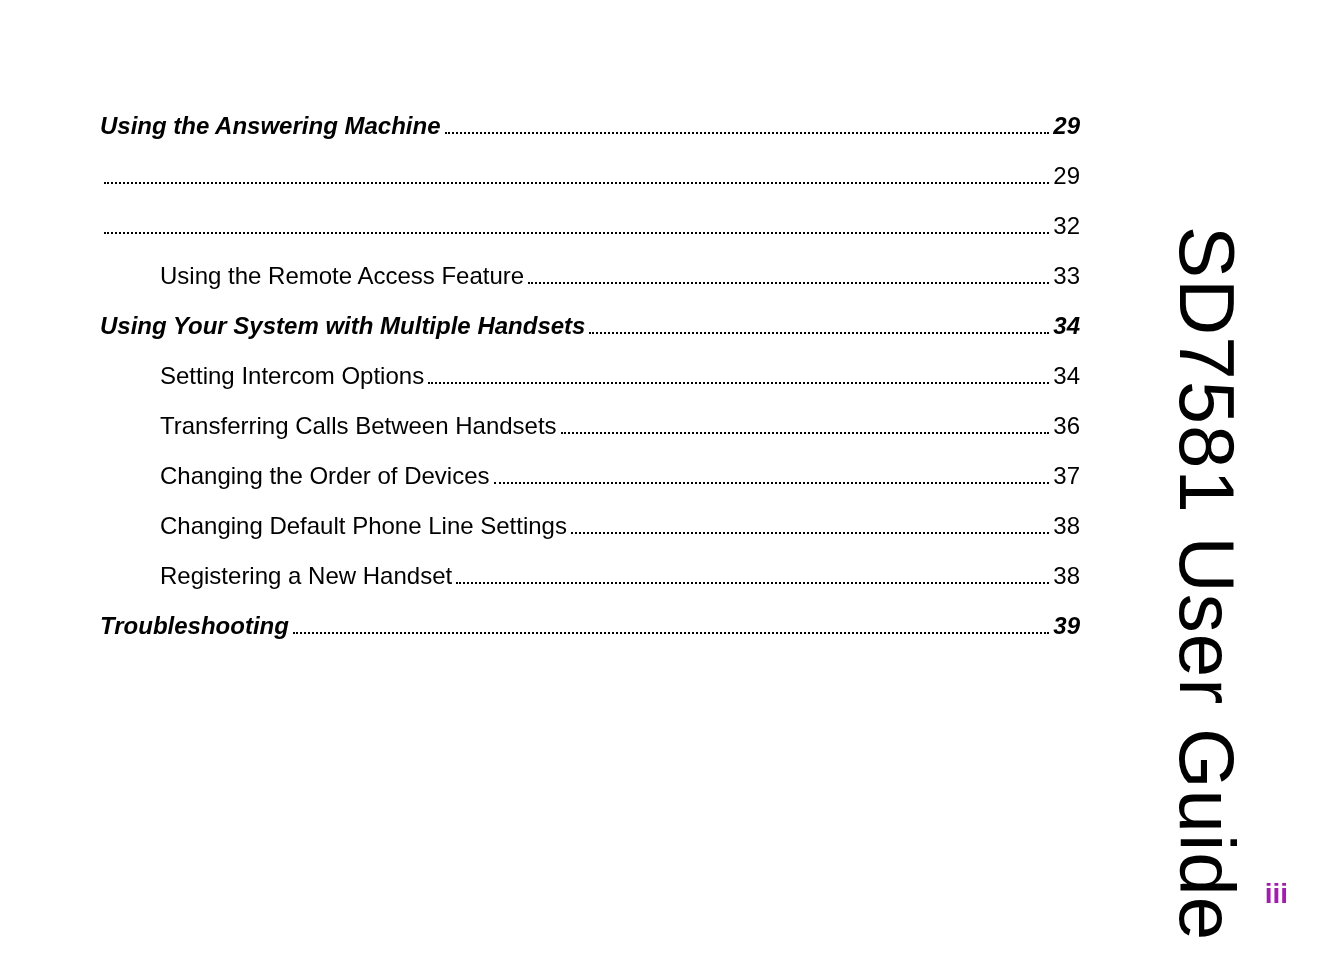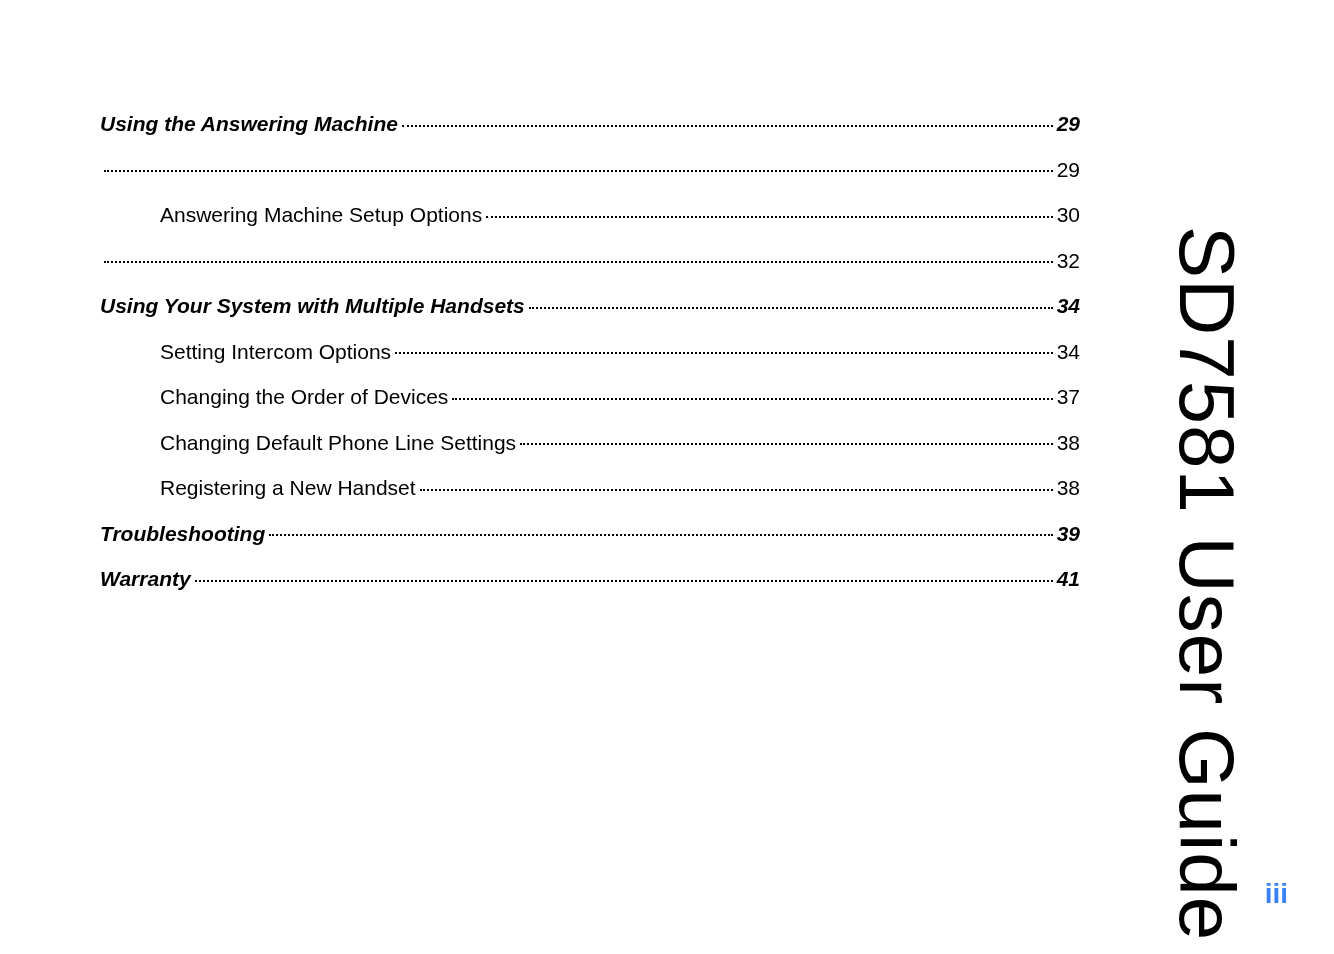--- a/index.html
+++ b/index.html
@@ -10,23 +10,23 @@
     height: 954px;
     padding: 108px 70px 50px 100px;
     display: flex;
   }
   .toc {
     flex: 0 0 1000px;
     padding-right: 20px;
   }
   .toc-line {
     display: flex;
-    align-items: flex-start;
+    align-items: center;
     margin-bottom: 14px;
-    font-size: 21px;
+    font-size: 24px;
     line-height: 1.5;
     color: #000;
   }
   .toc-line.section {
     font-weight: bold;
     font-style: italic;
   }
   .toc-line .label { white-space: nowrap; }
   .toc-line.sub .label { padding-left: 60px; }
   .toc-line .leader {
@@ -51,57 +51,62 @@
     letter-spacing: 1px;
     white-space: nowrap;
     color: #000;
   }
   .page-num {
     position: absolute;
     right: 46px;
     bottom: 44px;
     font-size: 28px;
     font-weight: bold;
-    color: #3b82f6;
+    color: #a21caf;
   }
 </style>
 </head>
 <body>
 
 <div class="page">
   <div class="toc">
 
     <div class="toc-line section">
       <span class="label">Using the Answering Machine</span>
       <span class="leader"></span>
       <span class="pg">29</span>
     </div>
     <div class="toc-line sub">
       <span class="leader"></span>
       <span class="pg">29</span>
     </div>
     <div class="toc-line sub">
-      <span class="label">Answering Machine Setup Options</span>
       <span class="leader"></span>
-      <span class="pg">30</span>
+      <span class="pg">32</span>
     </div>
     <div class="toc-line sub">
+      <span class="label">Using the Remote Access Feature</span>
       <span class="leader"></span>
-      <span class="pg">32</span>
+      <span class="pg">33</span>
     </div>
 
     <div class="toc-line section">
       <span class="label">Using Your System with Multiple Handsets</span>
       <span class="leader"></span>
       <span class="pg">34</span>
     </div>
     <div class="toc-line sub">
       <span class="label">Setting Intercom Options</span>
       <span class="leader"></span>
       <span class="pg">34</span>
+    </div>
+    <div class="toc-line sub">
+      <span class="label">Transferring Calls Between Handsets</span>
+      <span class="leader"></span>
+      <span class="pg">36</span>
     </div>
     <div class="toc-line sub">
       <span class="label">Changing the Order of Devices</span>
       <span class="leader"></span>
       <span class="pg">37</span>
     </div>
     <div class="toc-line sub">
       <span class="label">Changing Default Phone Line Settings</span>
       <span class="leader"></span>
       <span class="pg">38</span>
@@ -110,25 +115,20 @@
       <span class="label">Registering a New Handset</span>
       <span class="leader"></span>
       <span class="pg">38</span>
     </div>
 
     <div class="toc-line section">
       <span class="label">Troubleshooting</span>
       <span class="leader"></span>
       <span class="pg">39</span>
     </div>
-    <div class="toc-line section">
-      <span class="label">Warranty</span>
-      <span class="leader"></span>
-      <span class="pg">41</span>
-    </div>
 
   </div>
 
   <div class="sidebar">
     <div class="side-title">SD7581 User Guide</div>
   </div>
 
   <div class="page-num">iii</div>
 </div>
 

